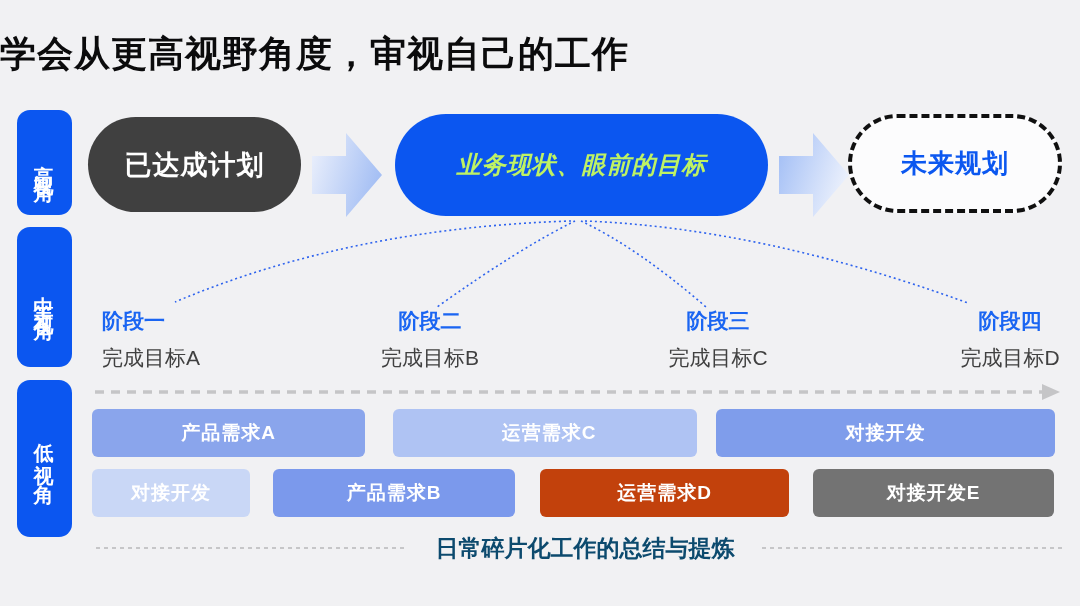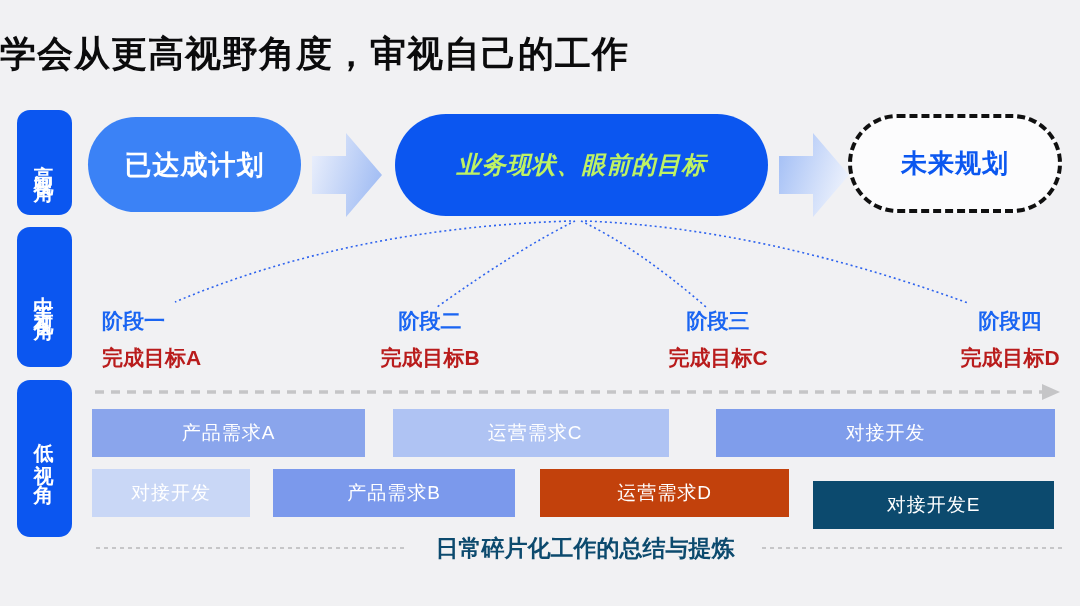--- a/index.html
+++ b/index.html
@@ -34,58 +34,59 @@
   .rail-mid  { top: 227px; height: 140px; letter-spacing: 8px; }
   .rail-low  { top: 380px; height: 157px; letter-spacing: 21px; }
 
   
   .pill {
     display: flex; align-items: center; justify-content: center;
     font-weight: 700; text-align: center;
   }
   .pill-past {
     left: 88px; top: 117px; width: 213px; height: 95px;
-    background: #3b82f6; border-radius: 48px;
+    background: #404040; border-radius: 48px;
     color: #FFFFFF; font-size: 27px; letter-spacing: 1px;
   }
   .pill-present {
     left: 395px; top: 114px; width: 373px; height: 102px;
     background: #0B56F0; border-radius: 51px;
     color: #bef264; font-size: 24px; letter-spacing: 1px; font-style: italic;
   }
   .pill-future {
     left: 848px; top: 114px; width: 214px; height: 99px;
     background: #FCFCFD; border-radius: 50px;
     border: 4px dashed #101010;
     color: #0B57F0; font-size: 26px; letter-spacing: 1px;
   }
   .flow-arrow { width: 70px; height: 84px; }
   .arrow1 { left: 312px; top: 133px; }
   .arrow2 { left: 779px; top: 133px; }
 
   
   .stage-col { top: 307px; width: 160px; }
   .stage-col .stage-name { font-size: 21px; font-weight: 800; color: #1A65F2; }
-  .stage-col .stage-goal { font-size: 21px; font-weight: 700; color: #b91c1c; margin-top: 9px; }
+  .stage-col .stage-goal { font-size: 21px; font-weight: 400; color: #404040; margin-top: 9px; }
   .stage-1 { left: 102px; text-align: left; }
   .stage-2 { left: 350px; text-align: center; }
   .stage-3 { left: 638px; text-align: center; }
   .stage-4 { left: 930px; text-align: center; }
 
   
   .bar {
     height: 48px;
     display: flex; align-items: center; justify-content: center;
-    color: #FFFFFF; font-weight: 400; font-size: 19px;
+    color: #FFFFFF; font-weight: 700; font-size: 19px;
     letter-spacing: 1px;
+    border-radius: 6px;
   }
   .row1 { top: 409px; }
   .row2 { top: 469px; }
   .b-r1-0 { left: 92px;  width: 273px; }
-  .b-r1-1 { left: 393px; width: 276px; padding-left: 8px; }
+  .b-r1-1 { left: 393px; width: 304px; padding-left: 8px; }
   .b-r1-2 { left: 716px; width: 339px; }
   .b-r2-0 { left: 92px;  width: 158px; }
   .b-r2-1 { left: 273px; width: 242px; }
   .b-r2-2 { left: 540px; width: 249px; }
   .b-r2-3 { left: 813px; width: 241px; }
 
   
   .caption {
     left: 415px; top: 533px; width: 340px;
     text-align: center;
@@ -180,17 +181,17 @@
 
 <div class="abs bar row2 b-r2-0" style="background-color: rgb(201, 215, 246);">
   <span>对接开发</span>
 </div>
 <div class="abs bar row2 b-r2-1" style="background-color: rgb(123, 153, 236);">
   <span>产品需求B</span>
 </div>
 <div class="abs bar row2 b-r2-2" style="background-color: #c2410c;">
   <span>运营需求D</span>
 </div>
-<div class="abs bar row2 b-r2-3" style="background-color: #0c4a6e; margin-top: 12px;">
+<div class="abs bar row2 b-r2-3" style="background-color: #737373;">
   <span>对接开发E</span>
 </div>
 
 <div class="abs caption">日常碎片化工作的总结与提炼</div>
 
 </body></html>

